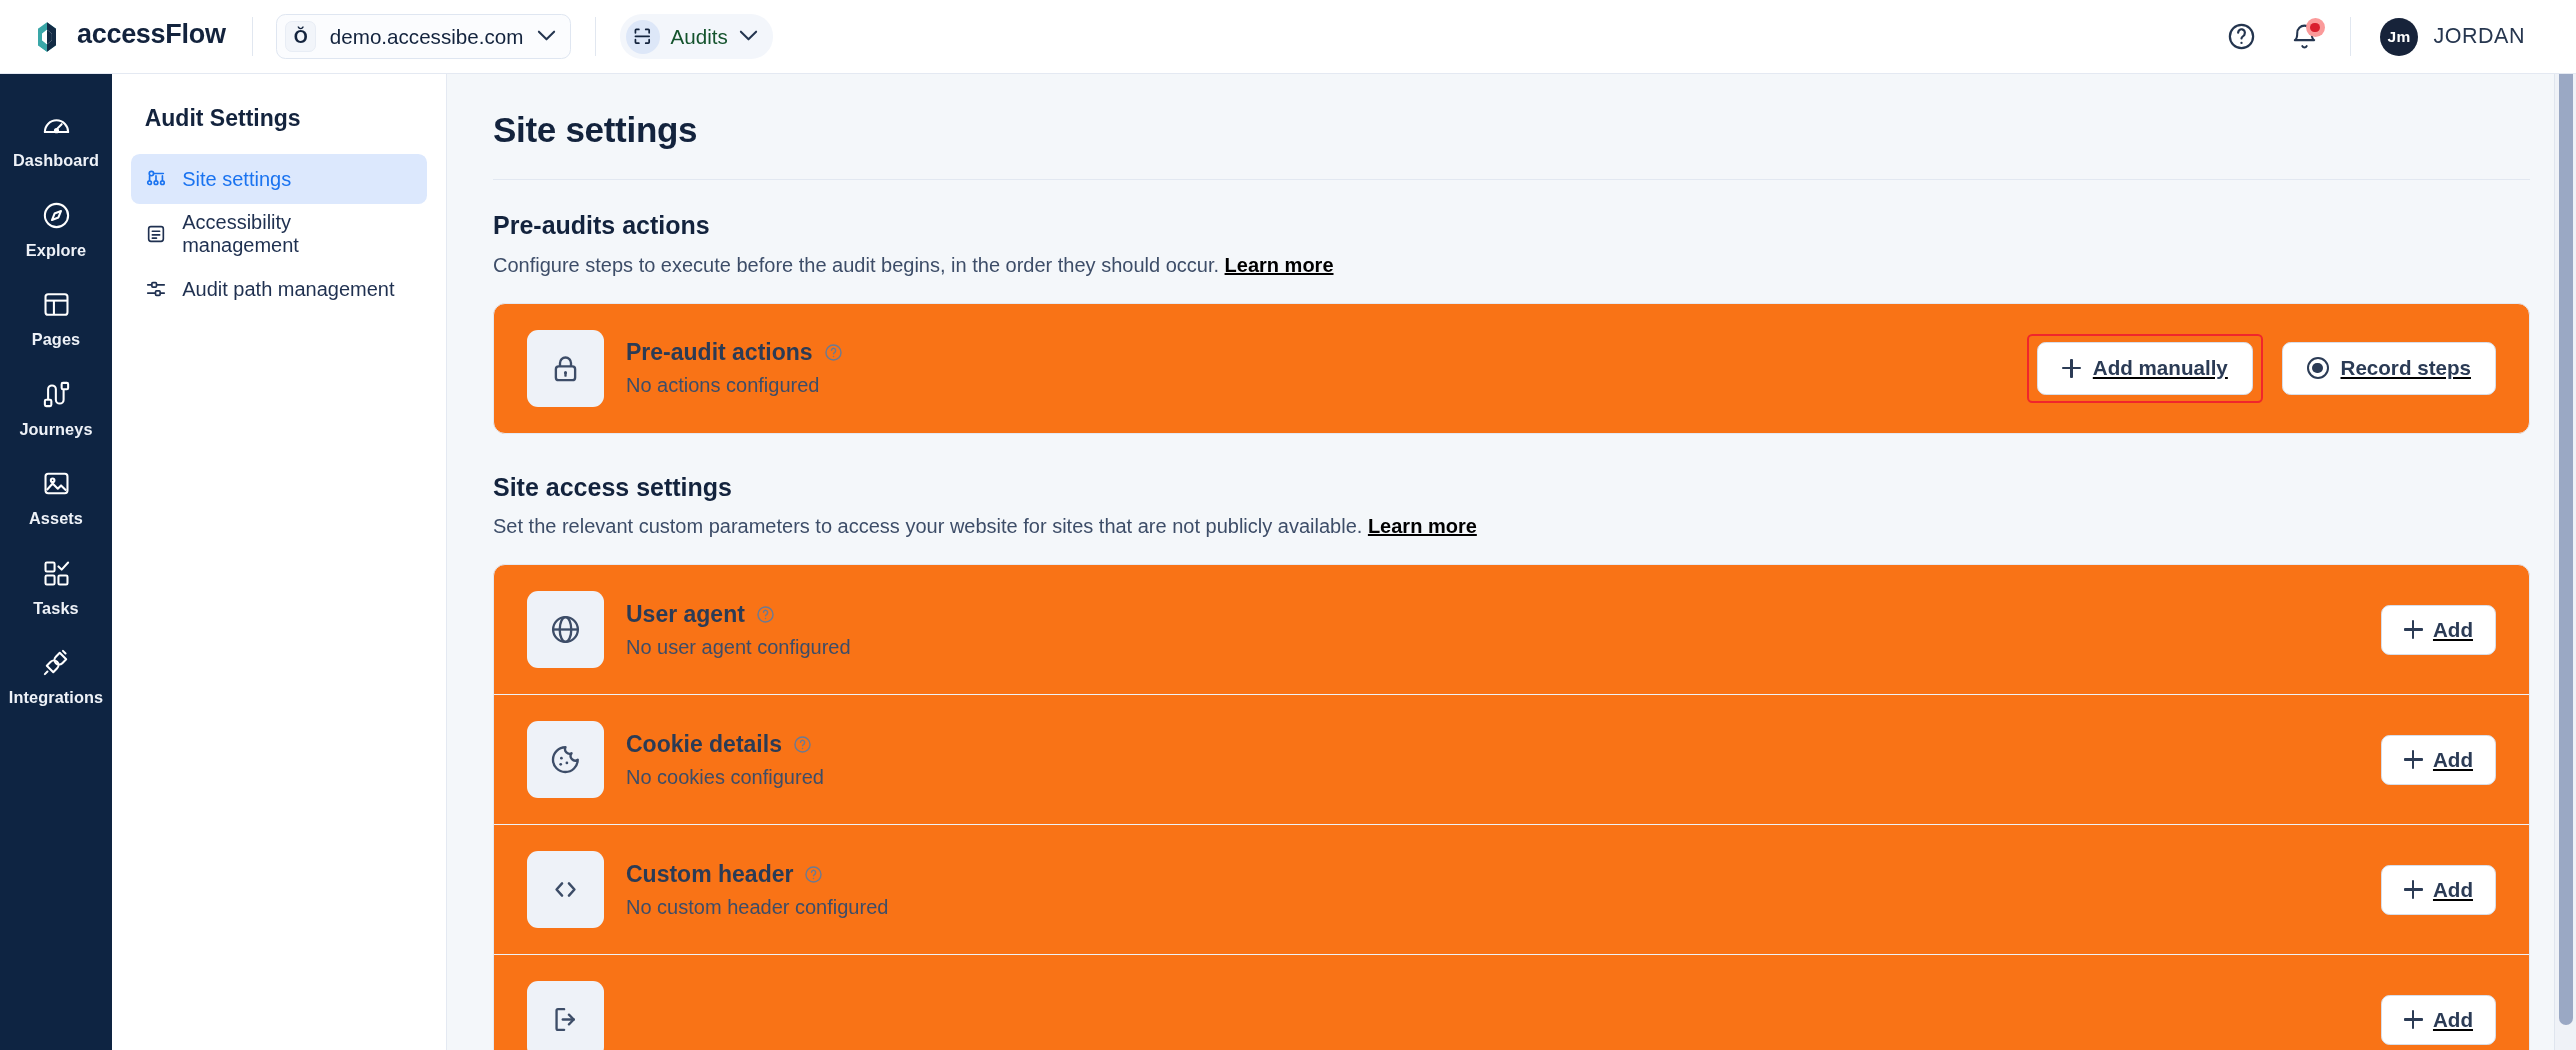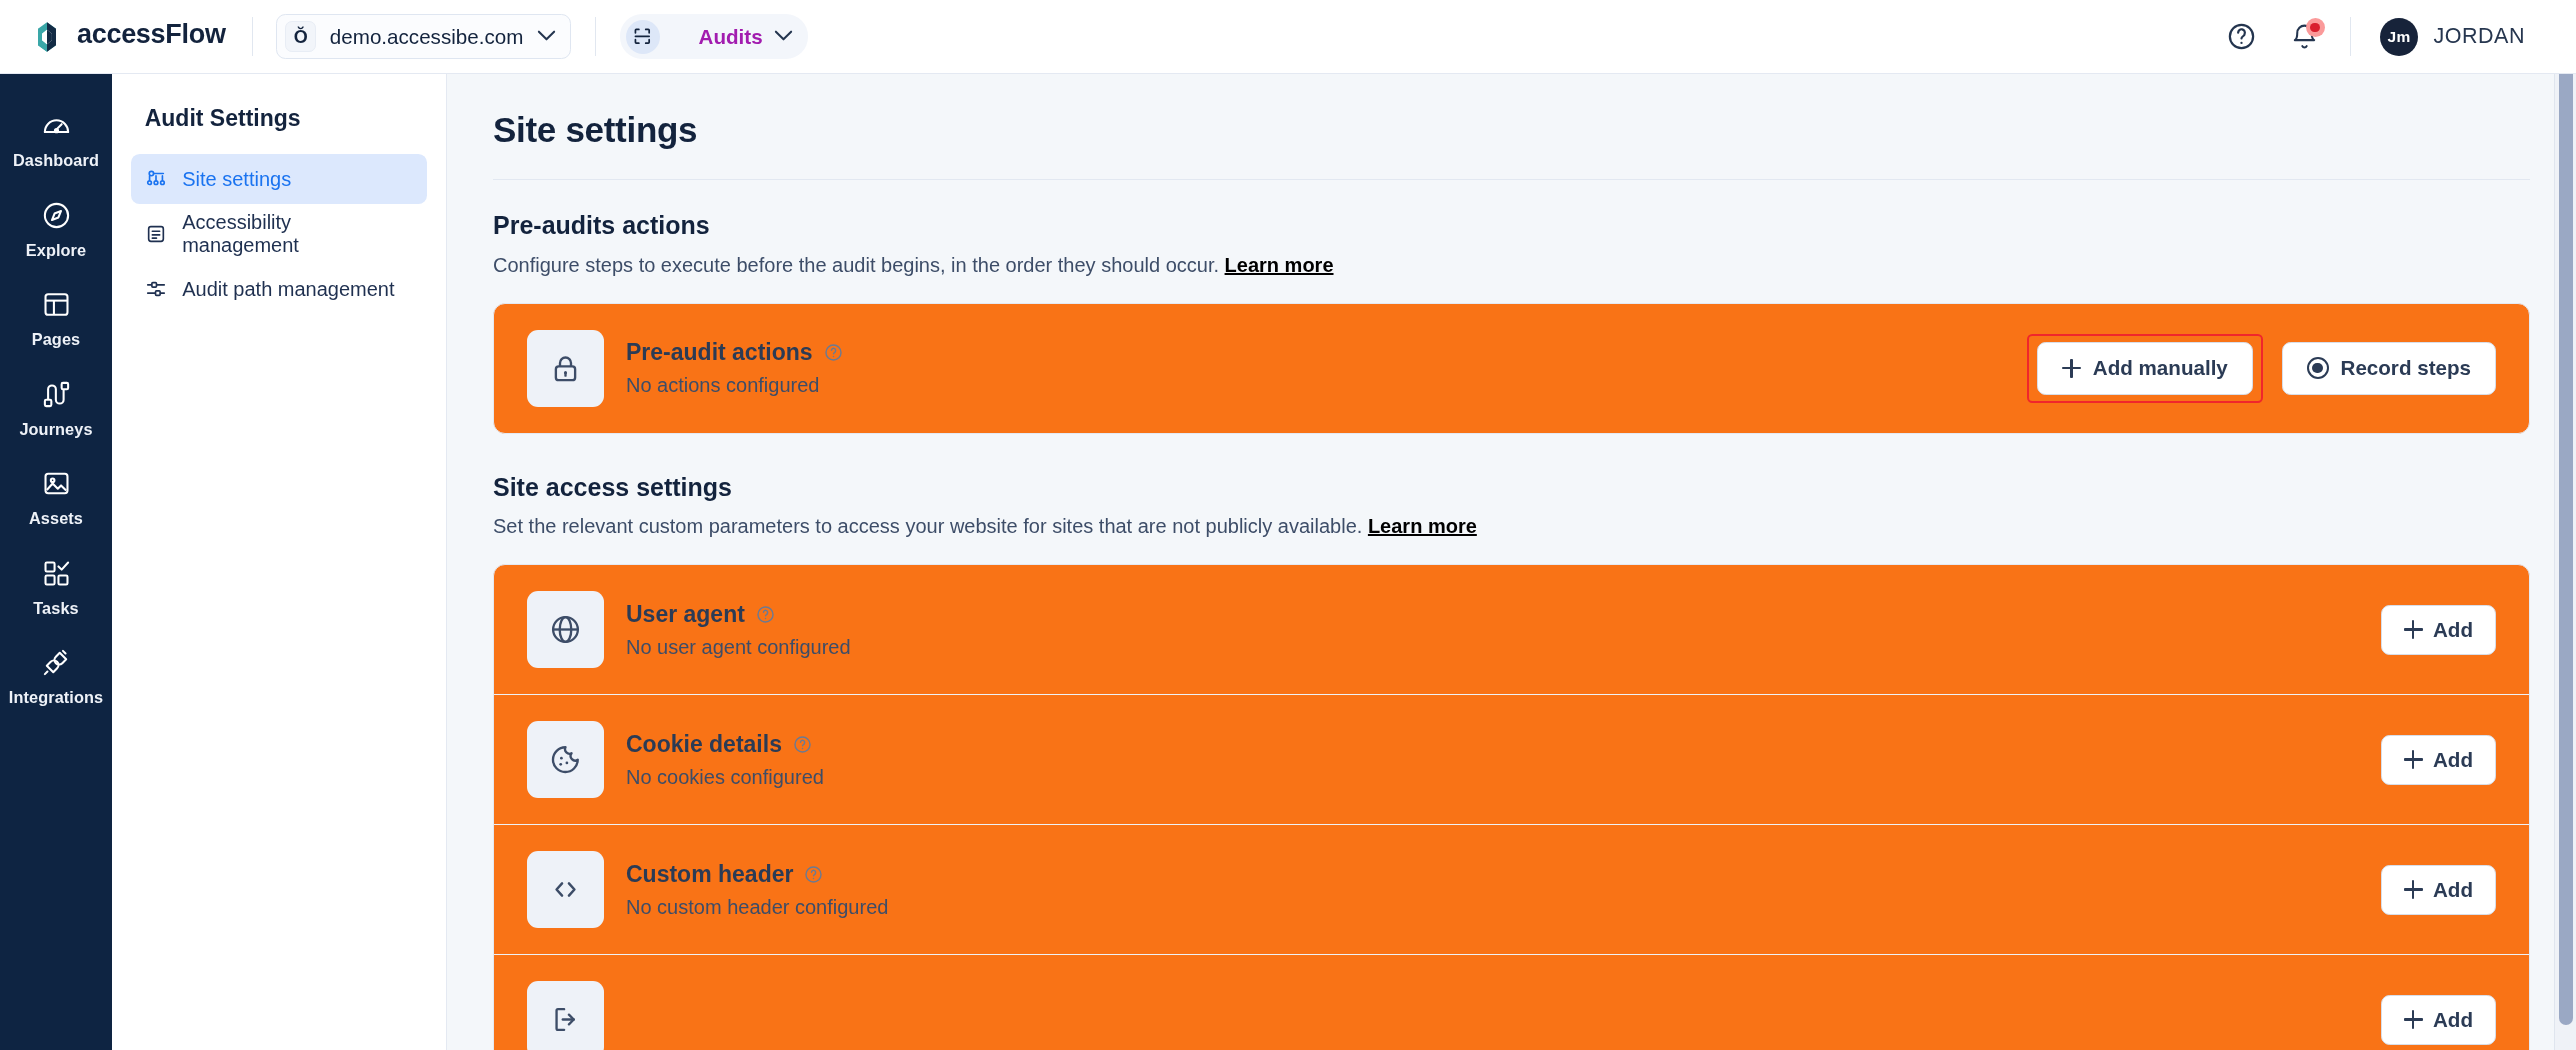--- a/index.html
+++ b/index.html
@@ -43,21 +43,21 @@
 
   .scope-pill {
     display: flex; align-items: center; gap: 11px;
     height: 45px; margin-left: 24px; padding: 0 15.5px 0 6px;
     border-radius: 22px; background: #f3f6fb;
   }
   .scope-ico {
     width: 34px; height: 34px; border-radius: 50%; background: #dde7f8;
     display: flex; align-items: center; justify-content: center;
   }
-  .scope-label { font-size: 20.6px; font-weight: 700; color: #a21caf; margin-left: 28px; }
+  .scope-label { font-size: 20.6px; font-weight: 400; color: #14532d; }
 
   .topbar-right { margin-left: auto; display: flex; align-items: center; gap: 29px; padding-right: 22px; }
   .icon-btn { width: 34px; height: 34px; display:flex; align-items:center; justify-content:center; position: relative; }
   .bell-dot {
     position: absolute; top: -1.7px; right: -3.4px; width: 19px; height: 19px;
     border-radius: 50%; background: #fb9a9a;
     display: flex; align-items: center; justify-content: center;
   }
   .bell-dot i { width: 9.4px; height: 9.4px; border-radius: 50%; background: #d91f2e; display:block; }
   .user { display: flex; align-items: center; gap: 15.5px; justify-content: space-between; }
@@ -119,21 +119,21 @@
     display: flex; align-items: center; padding: 26px 33px;
   }
   .row + .row { border-top: 0.9px solid #eef1f6; }
   .row-ico {
     width: 77px; height: 77px; min-width: 77px; border-radius: 11px; background: #eef2f8;
     display: flex; align-items: center; justify-content: center; margin-right: 22px;
   }
   .row-text { display: flex; flex-direction: column; gap: 7.7px; }
   .row-title { display: flex; align-items: center; gap: 11px; font-size: 23px; font-weight: 700; color: #2b3b55; }
   .row-sub { font-size: 20px; color: #3d4d68; }
-  .row-actions { margin-left: auto; display: flex; align-items: center; gap: 19px; }
+  .row-actions { margin-left: auto; display: flex; align-items: center; gap: 19px; text-decoration: underline; }
 
   .btn {
     display: inline-flex; align-items: center; justify-content: center; gap: 12px;
     height: 53px; padding: 0 24px; border-radius: 8.6px;
     border: 0.9px solid #d7dee9; background: #ffffff;
     font-size: 20.6px; font-weight: 700; color: #2b3b55; white-space: nowrap;
   }
   .btn.small { height: 50px; padding: 0 22px; gap: 10.3px; }
   .btn-wrap-highlight {
     border: 2.6px solid #f0262c; border-radius: 5.2px; padding: 6px 7.7px;

